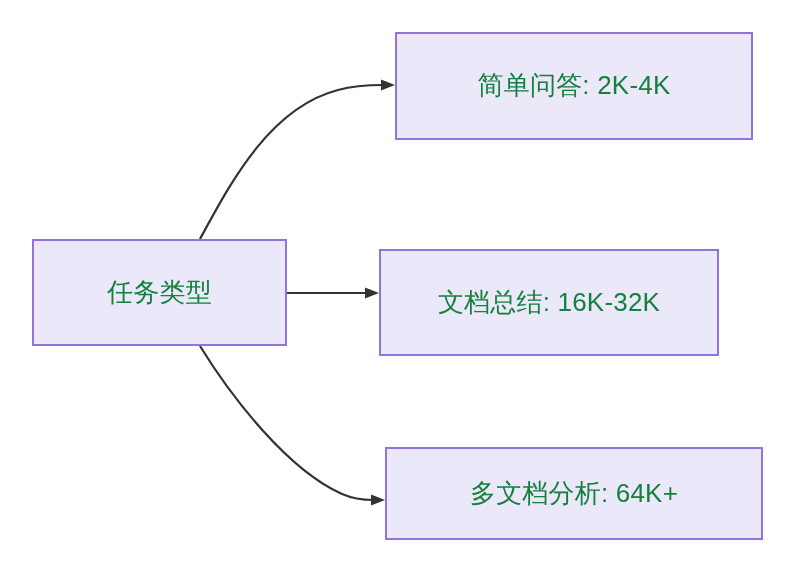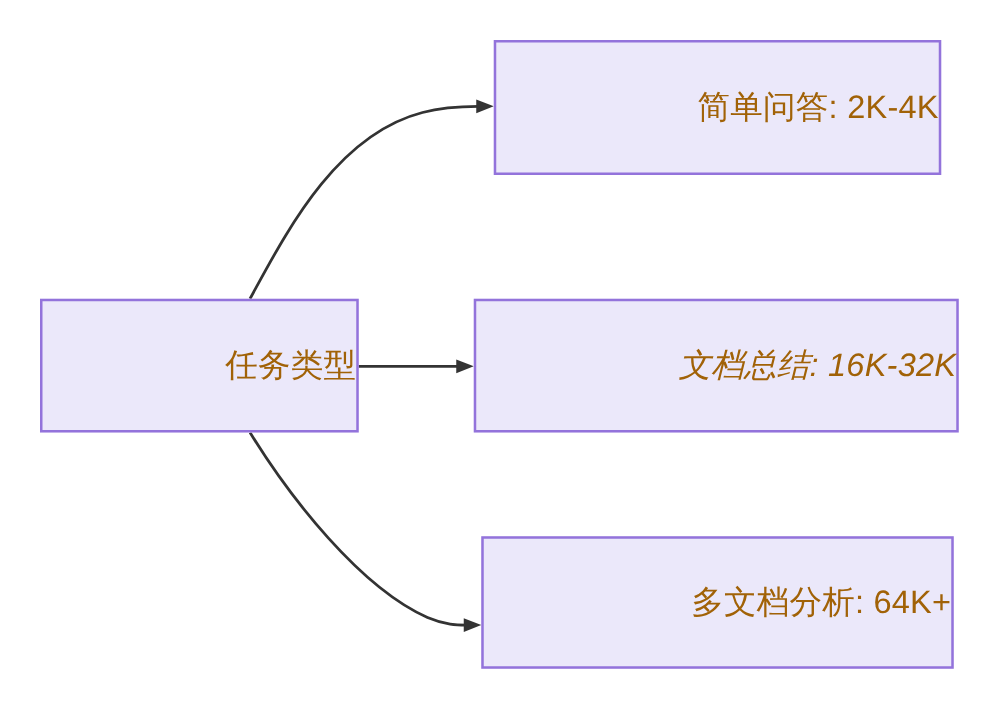--- a/index.html
+++ b/index.html
@@ -25,22 +25,22 @@
     width: 787px;
     height: 572px;
   }
   .node {
     position: absolute;
     box-sizing: border-box;
     background: #ebe8fa;
     border: 2px solid #9373db;
     display: flex;
     align-items: center;
-    justify-content: flex-end;
-    color: #a16207;
+    justify-content: center;
+    color: #15803d;
     font-size: 26px;
     line-height: 1.2;
     letter-spacing: 0.2px;
     white-space: nowrap;
   }
   .node-label {
     pointer-events: none;
   }
   #node-source {
     left: 32px;
@@ -49,30 +49,29 @@
     height: 107px;
   }
   #node-simple-qa {
     left: 395px;
     top: 32px;
     width: 358px;
     height: 108px;
   }
   #node-doc-summary {
     left: 379px;
-    top: 239px;
-    width: 388px;
+    top: 249px;
+    width: 340px;
     height: 107px;
-    font-style: italic;
   }
   #node-multi-doc {
     left: 385px;
-    top: 429px;
+    top: 447px;
     width: 378px;
-    height: 106px;
+    height: 93px;
   }
   .edge-path {
     fill: none;
     stroke: #333333;
     stroke-width: 2.2;
   }
   .arrow-head {
     fill: #333333;
   }
 </style>

